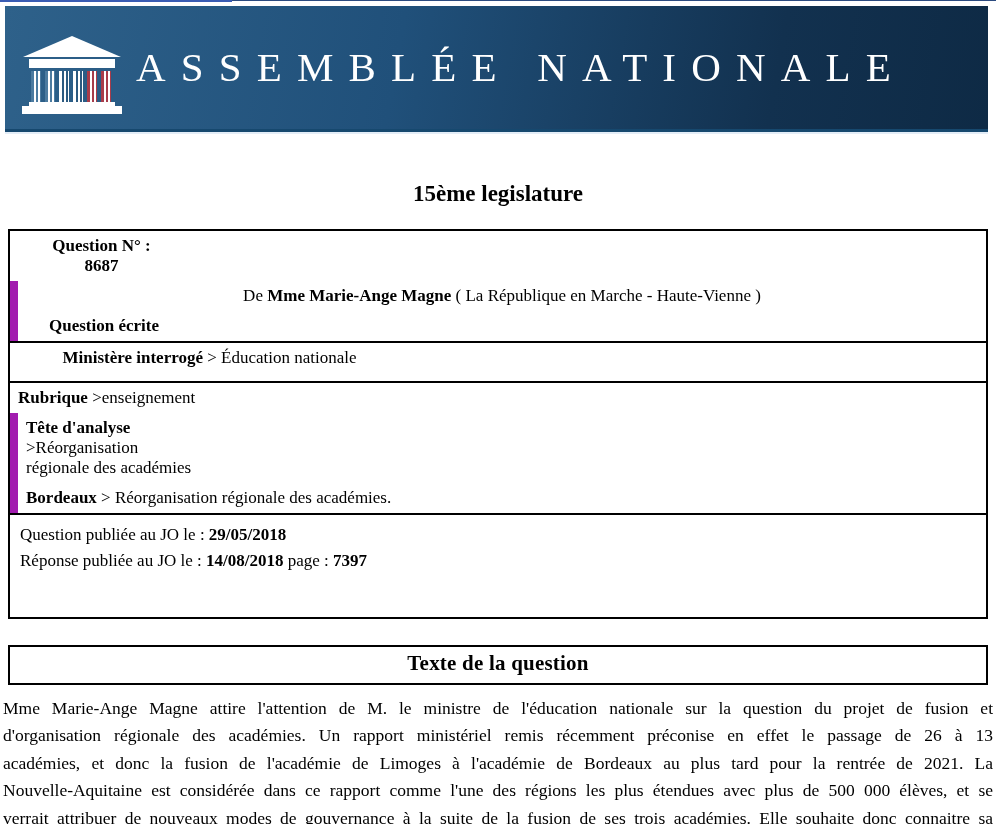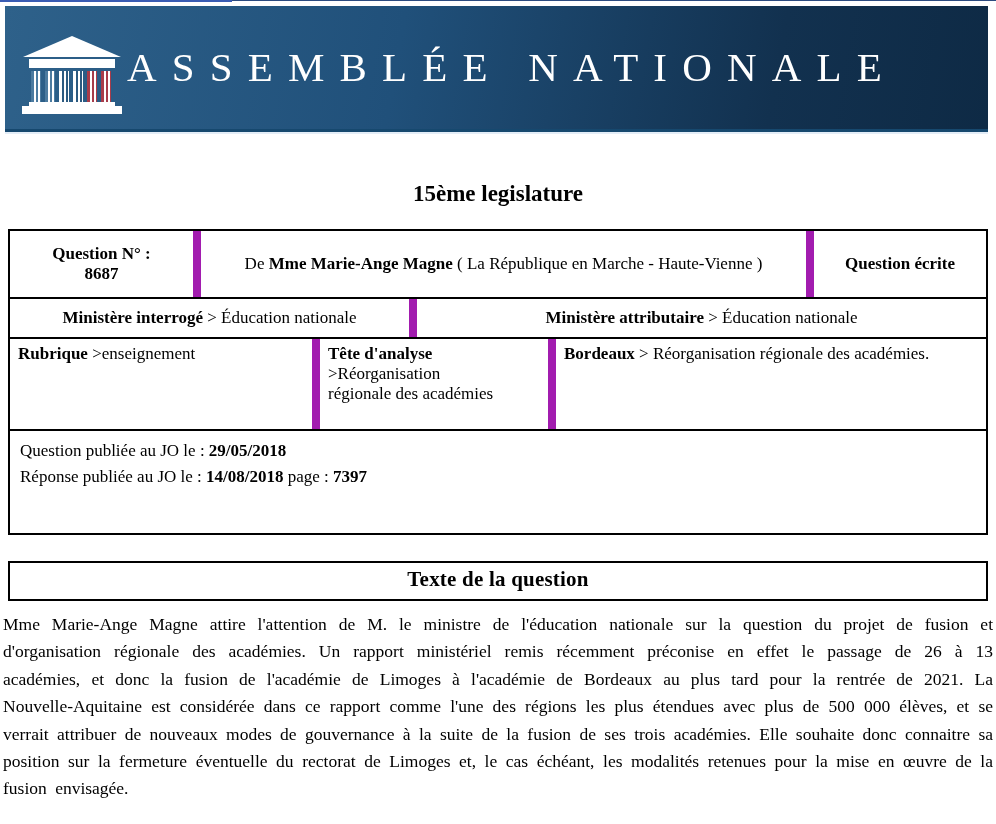--- a/index.html
+++ b/index.html
@@ -23,21 +23,21 @@
     position: relative;
     margin: 1px 8px 0 5px;
     height: 126px;
     background: linear-gradient(100deg, #2e618a 0%, #20507a 40%, #12314f 78%, #0e2a45 100%);
     border-bottom: 3px solid #16486e;
     box-shadow: 0 2px 0 #e3edf7;
     overflow: hidden;
   }
   .banner-title {
     position: absolute;
-    left: 122px;
+    left: 131px;
     top: 50%;
     transform: translateY(-53%);
     color: #ffffff;
     font-size: 41px;
     letter-spacing: 0.37em;
     white-space: nowrap;
     font-weight: normal;
   }
   .logo { position: absolute; left: 15px; top: 27px; }
 
@@ -48,21 +48,21 @@
     font-weight: bold;
     margin: 49px 0 0 0;
   }
 
   
   .qtable {
     margin: 22px 8px 0 8px;
     border: 2px solid #000000;
     font-size: 17px;
   }
-  .qrow { display: flex; }
+  .qrow { display: flex; flex-direction: column; }
   .qrow + .qrow { border-top: 2px solid #000000; }
   .qcell { padding: 5px 8px; }
   .qcell + .qcell { border-left: 8px solid #a21caf; }
   .c-center { display: flex; flex-direction: column; align-items: center; justify-content: center; text-align: center; }
   .row1 { min-height: 66px; }
   .row1 .c1 { width: 183px; font-weight: bold; }
   .row1 .c2 { flex: 1; }
   .row1 .c3 { width: 180px; font-weight: bold; }
   .row2 { min-height: 40px; }
   .row2 .c1 { width: 399px; }
@@ -147,23 +147,20 @@
     <div class="qcell c2 c-center">
       <span><span>De </span><b>Mme Marie-Ange Magne</b><span> ( La République en Marche - Haute-Vienne )</span></span>
     </div>
     <div class="qcell c3 c-center">Question écrite</div>
   </div>
 
   <div class="qrow row2">
     <div class="qcell c1 c-center">
       <span><b>Ministère interrogé</b><span> &gt; Éducation nationale</span></span>
     </div>
-    <div class="qcell c2 c-center">
-      <span><b>Ministère attributaire</b><span> &gt; Éducation nationale</span></span>
-    </div>
   </div>
 
   <div class="qrow row3">
     <div class="qcell c1">
       <b>Rubrique</b><span> &gt;enseignement</span>
     </div>
     <div class="qcell c2">
       <b>Tête d'analyse</b>
       <span class="prewrap" style="display:block">&gt;Réorganisation
 régionale des académies</span>

